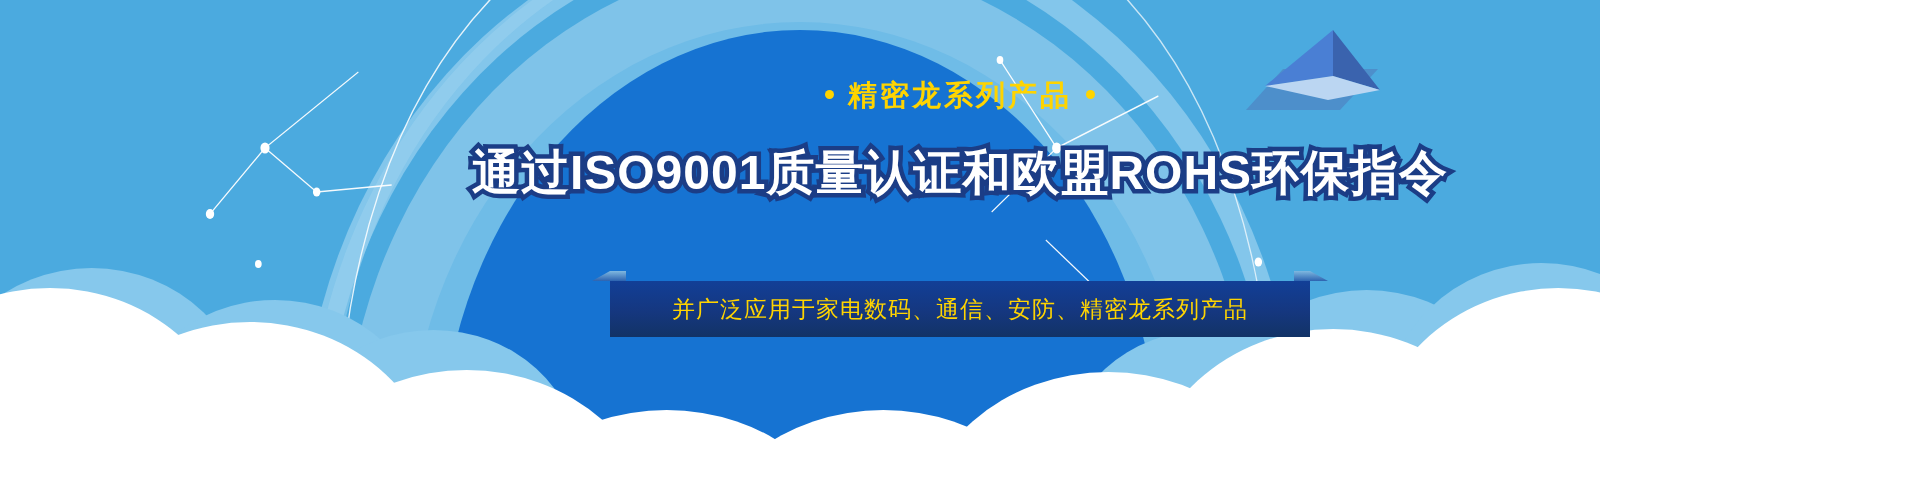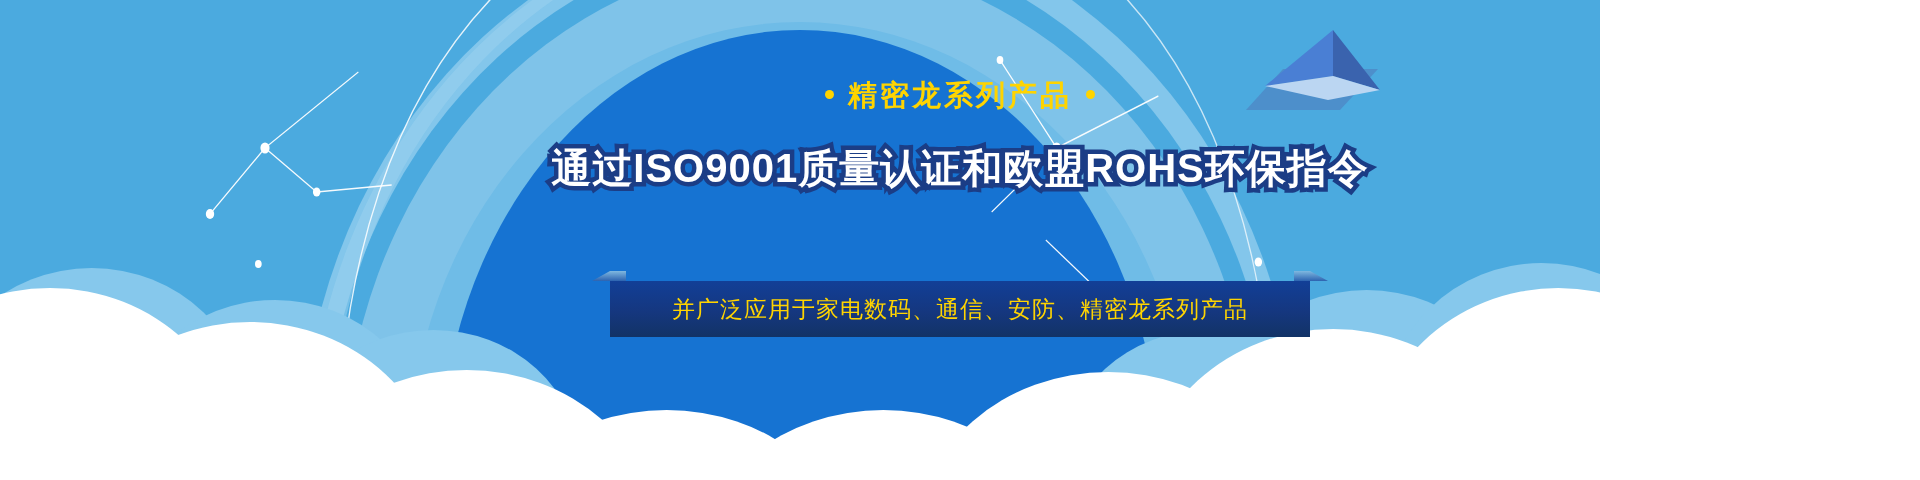--- a/index.html
+++ b/index.html
@@ -60,21 +60,21 @@
     vertical-align: middle;
     margin: 0 14px 5px 14px;
   }
 
   .headline {
     position: absolute;
     top: 145px;
     left: 0;
     width: 1920px;
     text-align: center;
-    font-size: 40px;
+    font-size: 48px;
     font-weight: bold;
     color: #ffffff;
     letter-spacing: 1px;
     white-space: nowrap;
     line-height: 1.15;
     -webkit-text-stroke: 9px #1B3D86;
     paint-order: stroke fill;
     font-family: "Liberation Sans", "DejaVu Sans", sans-serif;
   }
 

